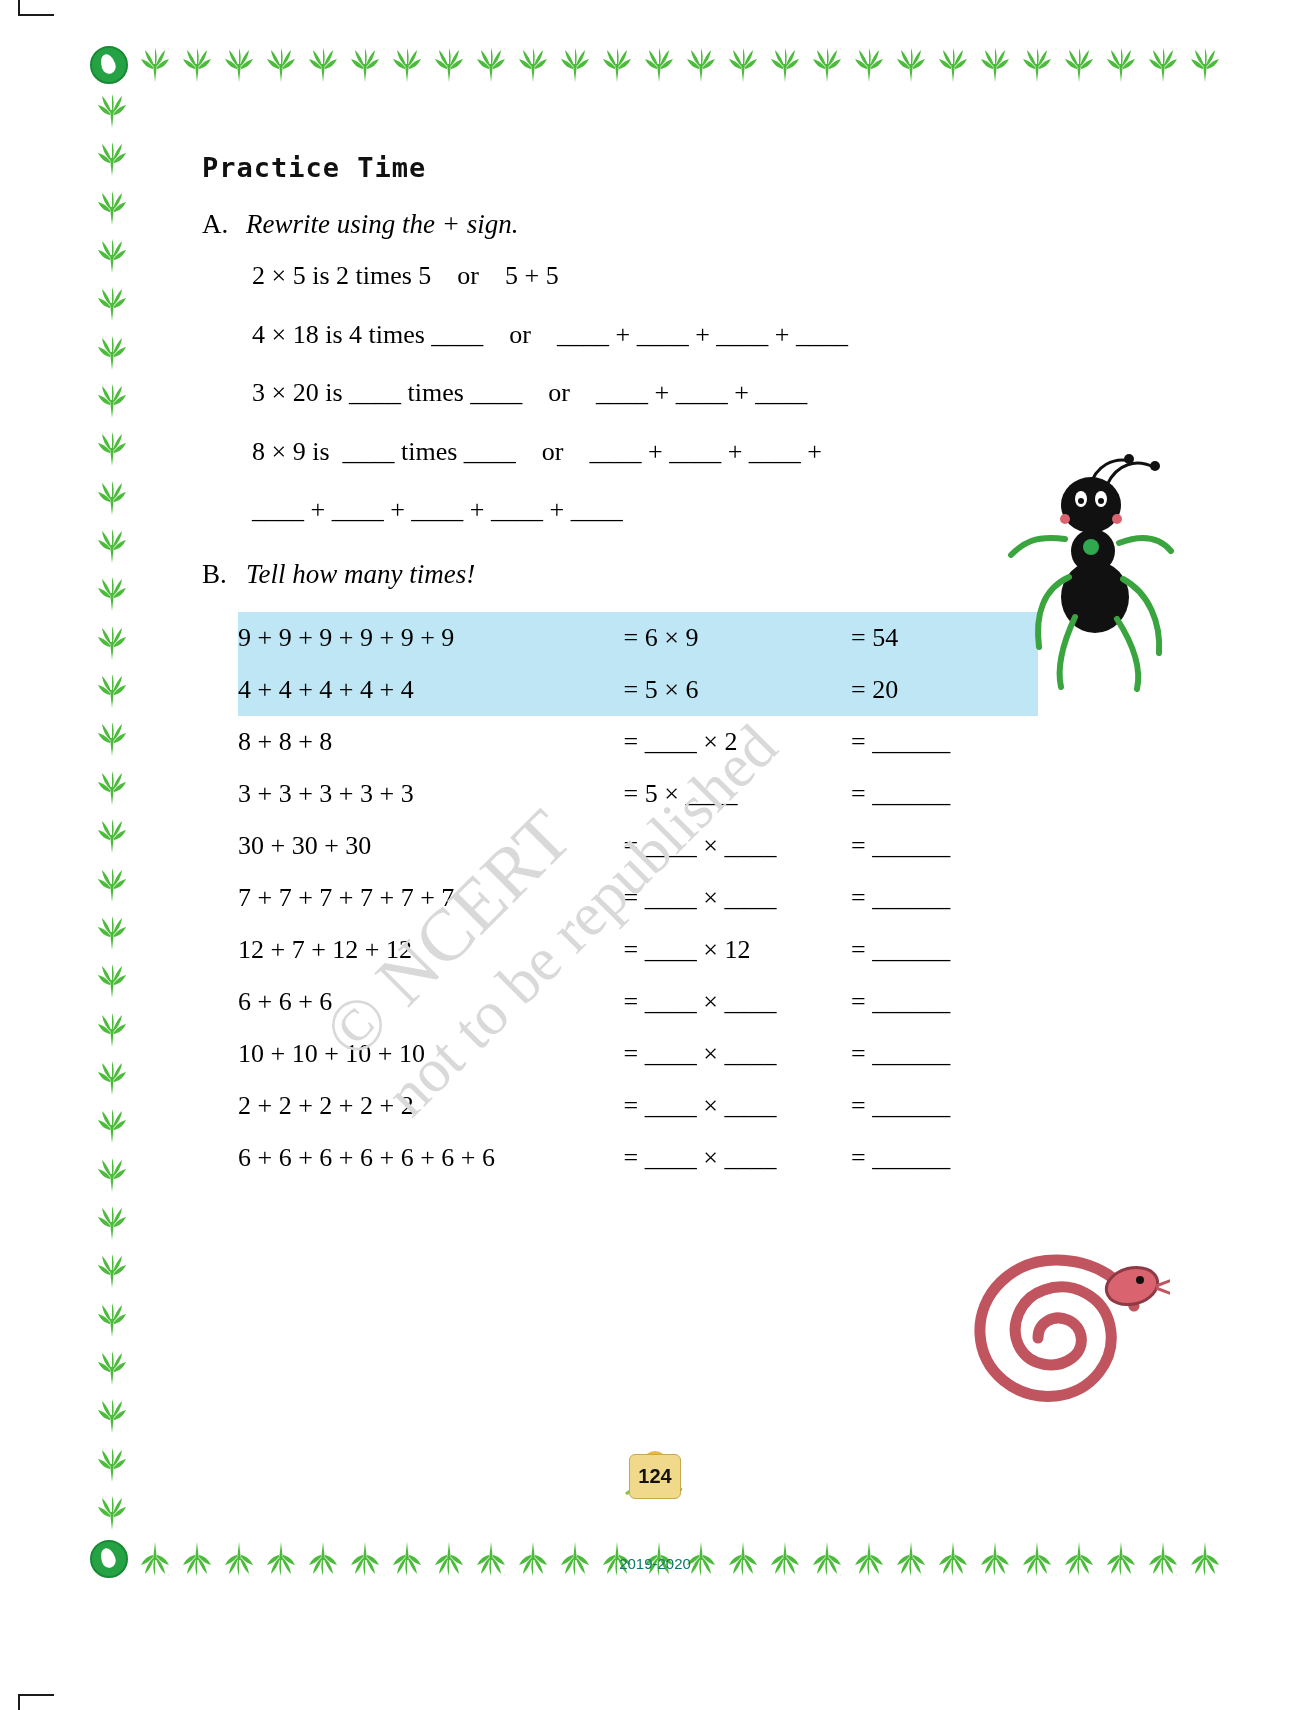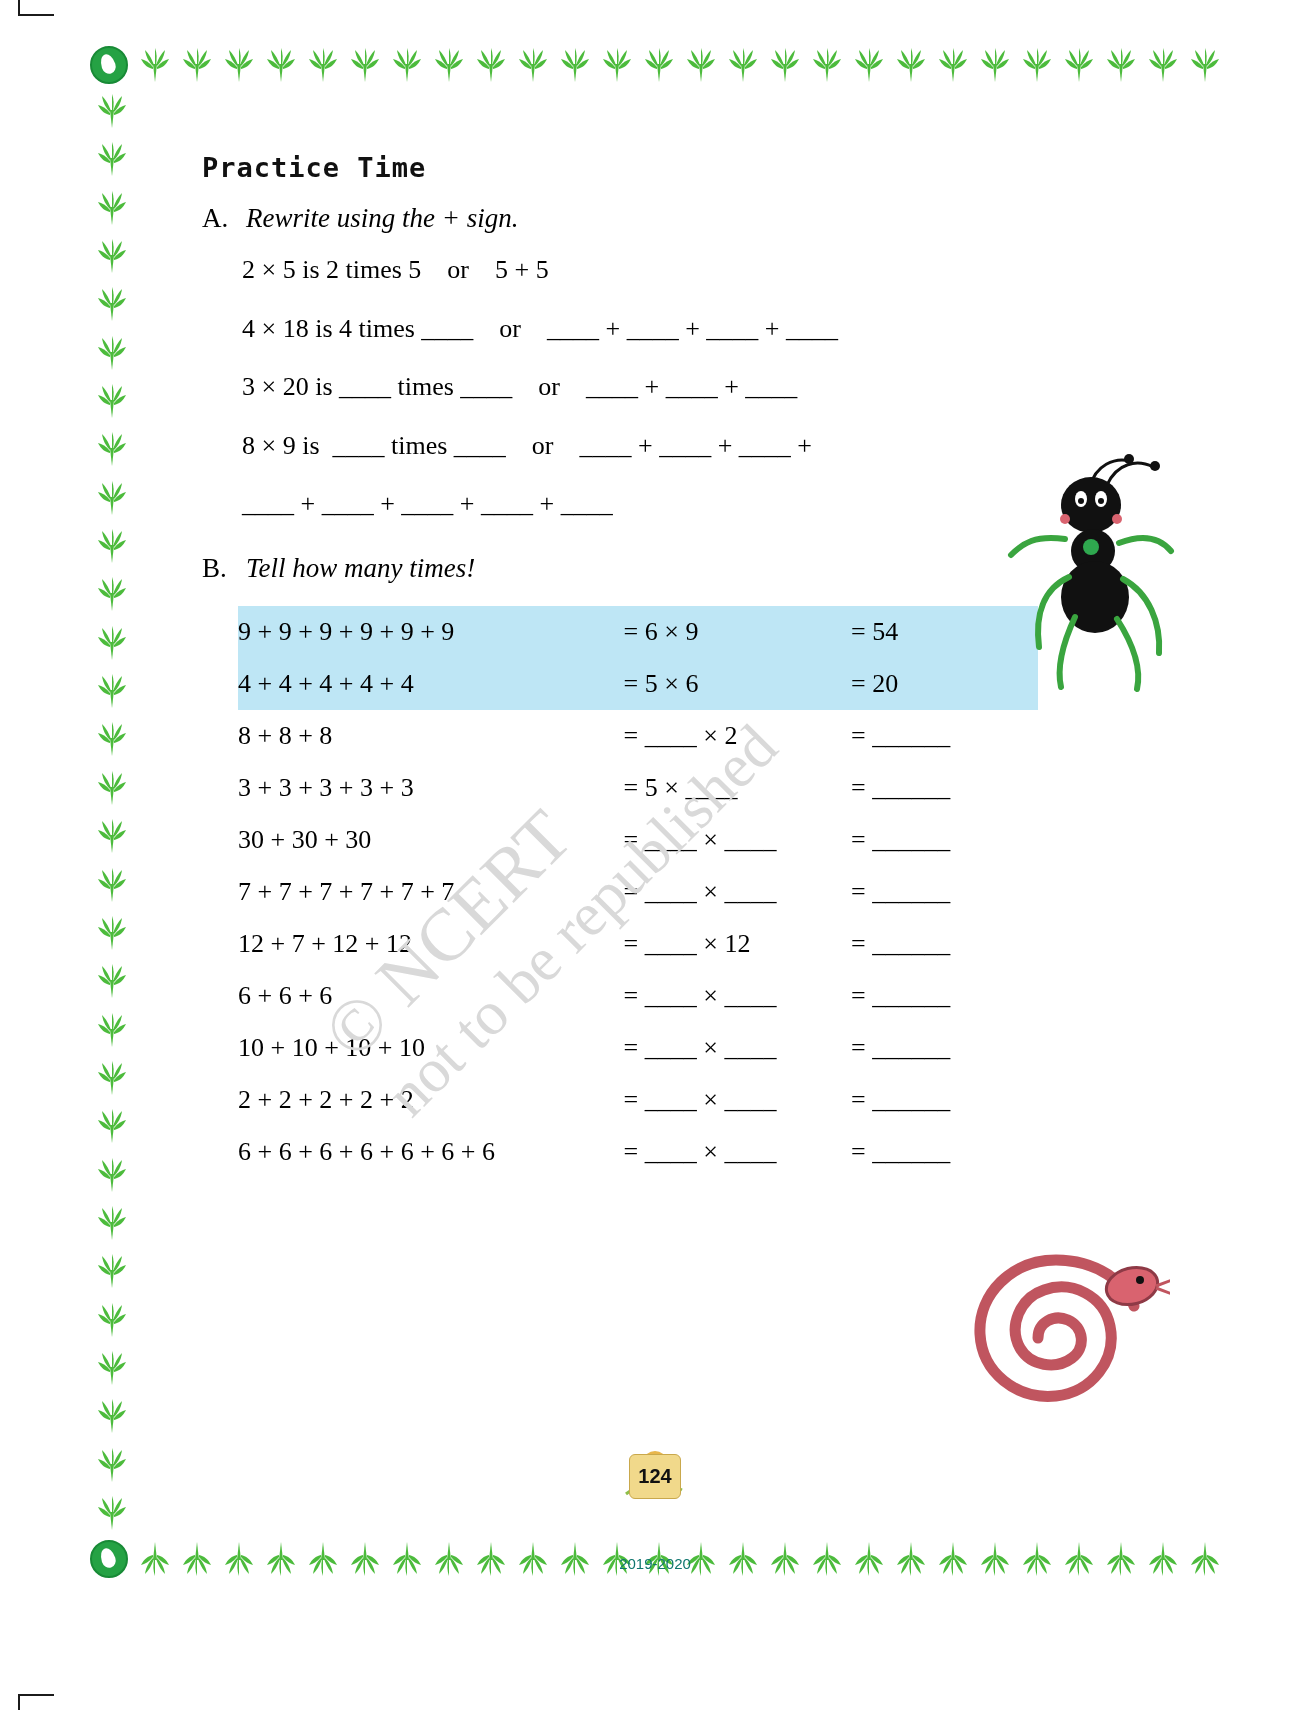--- a/index.html
+++ b/index.html
@@ -93,21 +93,21 @@
     left: 112px;
     top: 110px;
     width: 940px;
   }
 
   h1.practice-title {
     font-family: "DejaVu Sans Mono", monospace;
     font-size: 27px;
     font-weight: bold;
     letter-spacing: 1px;
-    margin: 0 0 20px 0;
+    margin: 0 0 26px 0;
     color: #111;
   }
 
   .section {
     margin-bottom: 8px;
   }
   .section-head {
     display: flex;
     align-items: baseline;
     font-size: 27px;
@@ -117,21 +117,21 @@
     width: 44px;
     flex: 0 0 44px;
     font-style: normal;
   }
   .section-prompt {
     font-style: italic;
     font-size: 27px;
   }
 
   .q-list {
-    margin-left: 40px;
+    margin-left: 50px;
   }
   .q-line {
     font-size: 26px;
     line-height: 1.1;
     margin-bottom: 30px;
     white-space: pre-wrap;
   }
 
   
   .times-table {

